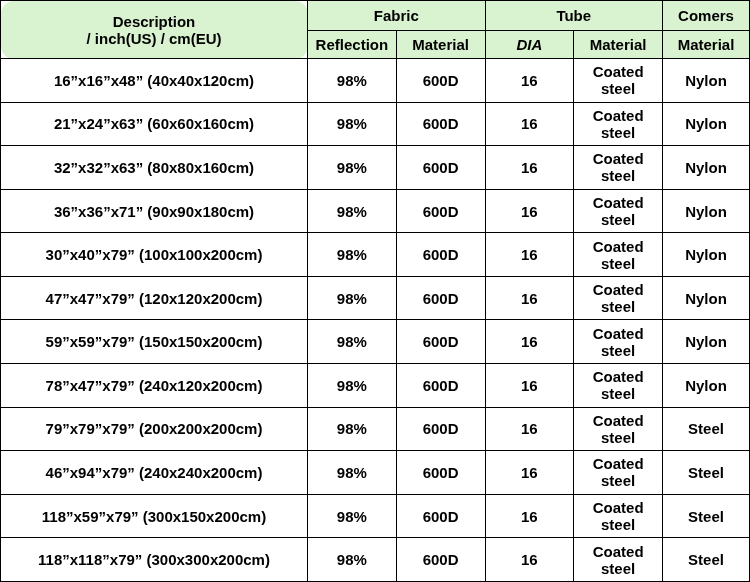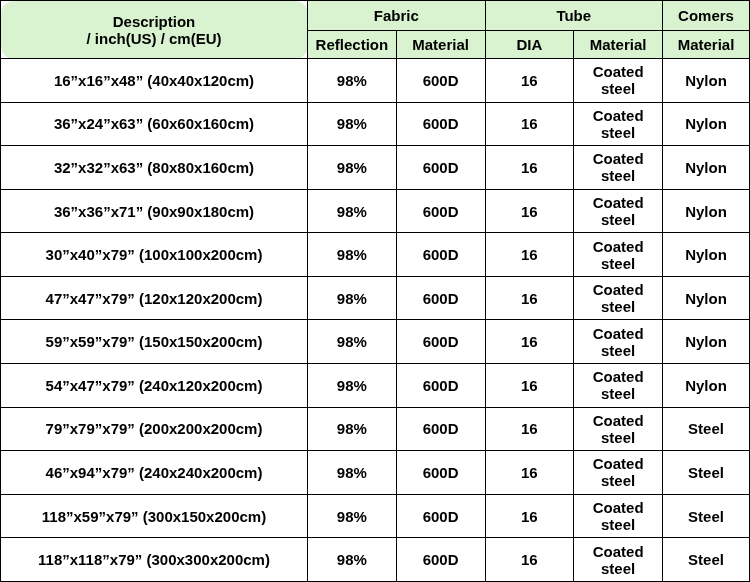--- a/index.html
+++ b/index.html
@@ -38,21 +38,21 @@
     height: 28px;
     margin-left: 10px;
   }
   .desc-cell {
     font-size: 16px;
     margin-top: 16px;
   }
   .col-desc { width: 300px; border-radius: 13px; }
   .col-refl { width: 105px; }
   .col-fmat { width: 100px; }
-  .col-dia  { width: 45px; }
+  .col-dia  { width: 45px; font-style: italic; }
   .col-tmat { width: 120px; }
   .col-cmat { width: 80px; }
   tbody td {
     background: #ffffff;
   }
   .desc-line { display: block; }
 </style>
 </head>
 <body>
 
@@ -78,21 +78,21 @@
   <tbody>
     <tr>
       <td class="desc-cell">16”x16”x48” (40x40x120cm)</td>
       <td>98%</td>
       <td>600D</td>
       <td>16</td>
       <td>Coated steel</td>
       <td>Nylon</td>
     </tr>
     <tr>
-      <td class="desc-cell">36”x24”x63” (60x60x160cm)</td>
+      <td class="desc-cell">21”x24”x63” (60x60x160cm)</td>
       <td>98%</td>
       <td>600D</td>
       <td>16</td>
       <td>Coated steel</td>
       <td>Nylon</td>
     </tr>
     <tr>
       <td class="desc-cell">32”x32”x63” (80x80x160cm)</td>
       <td>98%</td>
       <td>600D</td>
@@ -126,21 +126,21 @@
     </tr>
     <tr>
       <td class="desc-cell">59”x59”x79” (150x150x200cm)</td>
       <td>98%</td>
       <td>600D</td>
       <td>16</td>
       <td>Coated steel</td>
       <td>Nylon</td>
     </tr>
     <tr>
-      <td class="desc-cell">54”x47”x79” (240x120x200cm)</td>
+      <td class="desc-cell">78”x47”x79” (240x120x200cm)</td>
       <td>98%</td>
       <td>600D</td>
       <td>16</td>
       <td>Coated steel</td>
       <td>Nylon</td>
     </tr>
     <tr>
       <td class="desc-cell">79”x79”x79” (200x200x200cm)</td>
       <td>98%</td>
       <td>600D</td>

